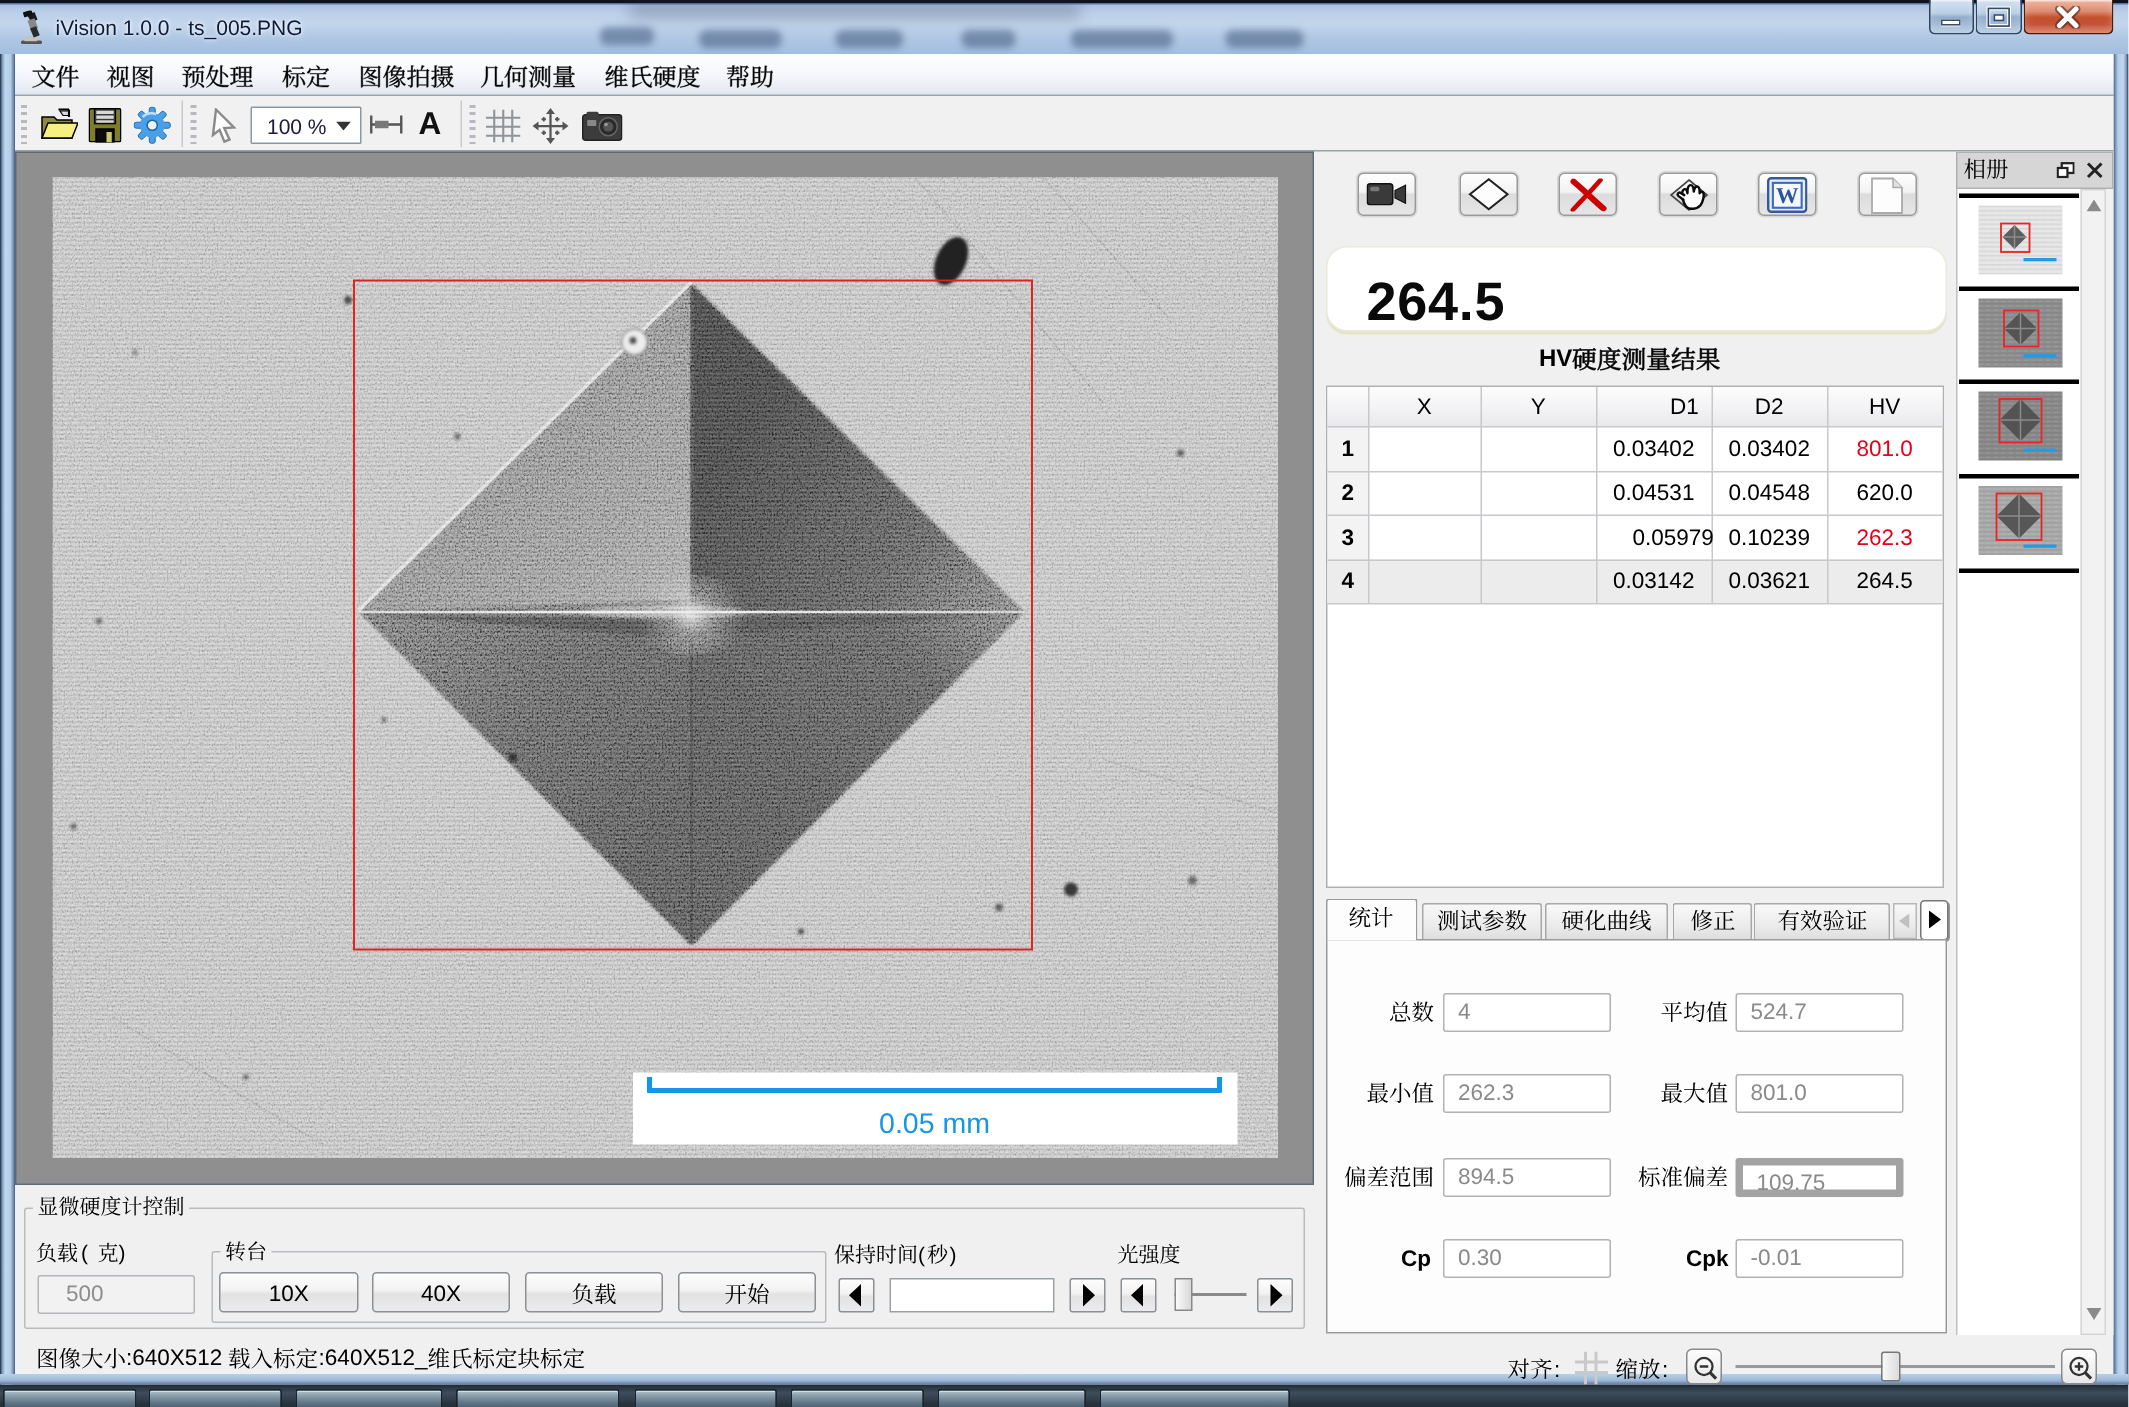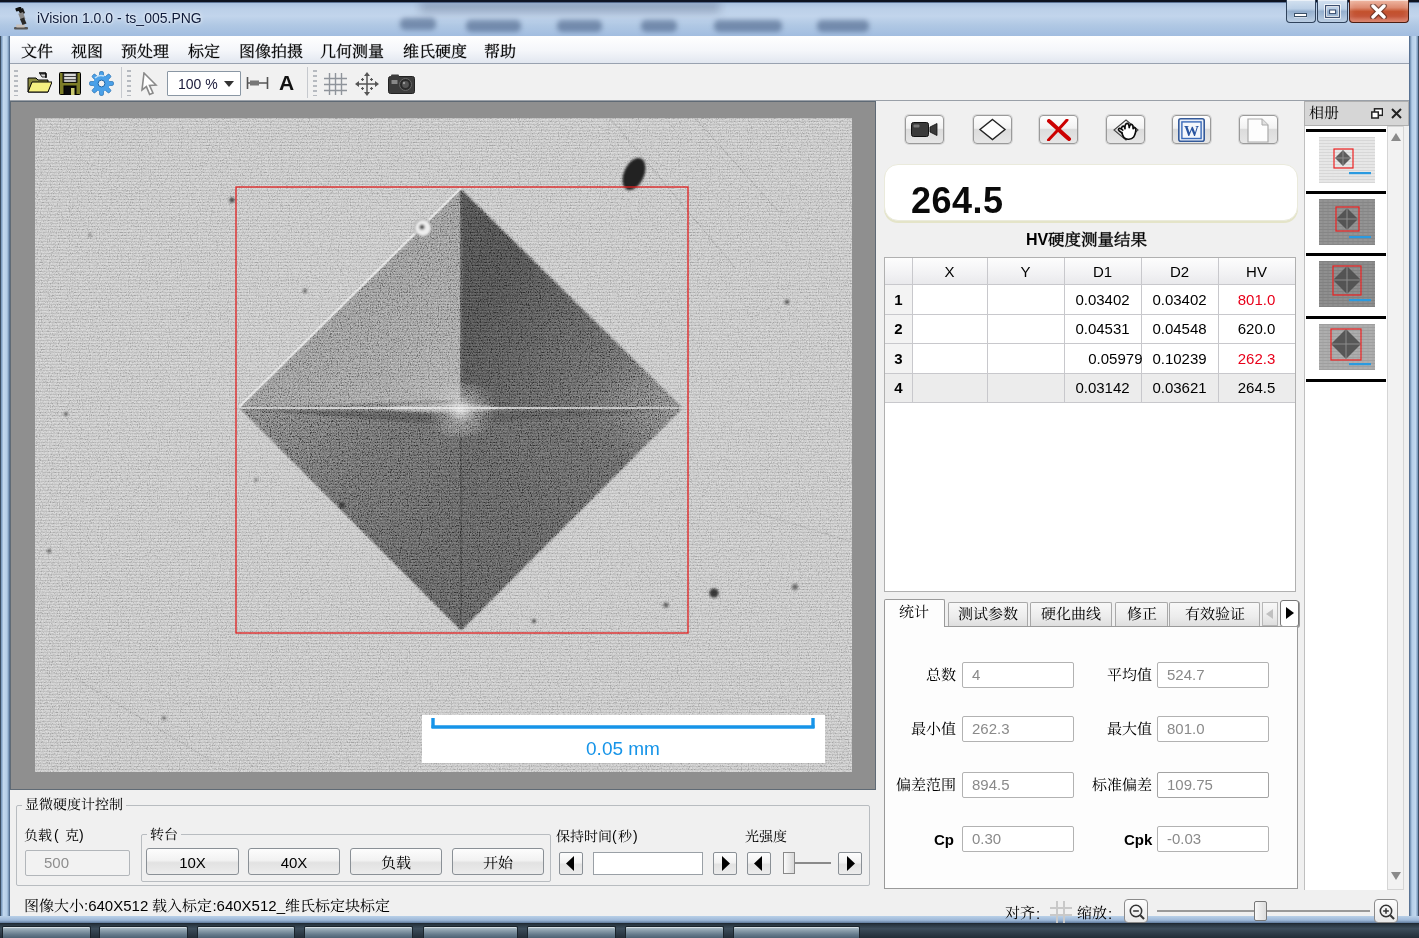--- a/index.html
+++ b/index.html
@@ -406,21 +406,21 @@
 <div class="abs" style="left:1064px;top:258px;width:1px;height:144px;background:#c8c8cc"></div>
 <div class="abs" style="left:1141px;top:258px;width:1px;height:144px;background:#c8c8cc"></div>
 <div class="abs" style="left:1218px;top:258px;width:1px;height:144px;background:#c8c8cc"></div>
 <div class="abs" style="left:885px;top:284px;width:410px;height:1px;background:#c8c8cc"></div>
 <div class="abs" style="left:885px;top:313.5px;width:410px;height:1px;background:#c8c8cc"></div>
 <div class="abs" style="left:885px;top:343px;width:410px;height:1px;background:#c8c8cc"></div>
 <div class="abs" style="left:885px;top:372.5px;width:410px;height:1px;background:#c8c8cc"></div>
 <div class="abs" style="left:885px;top:402px;width:410px;height:1px;background:#c8c8cc"></div>
 <div class="abs" style="left:919.5px;top:263px;width:60px;text-align:center;font-size:15px;color:#000">X</div>
 <div class="abs" style="left:995.5px;top:263px;width:60px;text-align:center;font-size:15px;color:#000">Y</div>
-<div class="abs" style="left:1072.5px;top:263px;width:60px;text-align:center;font-size:15px;color:#000">D1</div>
+<div class="abs" style="left:1072.5px;top:263px;width:60px;text-align:right;font-size:15px;color:#000">D1</div>
 <div class="abs" style="left:1149.5px;top:263px;width:60px;text-align:center;font-size:15px;color:#000">D2</div>
 <div class="abs" style="left:1226.5px;top:263px;width:60px;text-align:center;font-size:15px;color:#000">HV</div>
 <div class="abs" style="left:885px;top:290.5px;width:27px;text-align:center;font-size:15px;font-weight:700">1</div>
 <div class="abs" style="left:1062.5px;top:290.5px;width:80px;text-align:center;font-size:15px;color:#000">0.03402</div>
 <div class="abs" style="left:1139.5px;top:290.5px;width:80px;text-align:center;font-size:15px;color:#000">0.03402</div>
 <div class="abs" style="left:1216.5px;top:290.5px;width:80px;text-align:center;font-size:15px;color:#e8001a">801.0</div>
 <div class="abs" style="left:885px;top:320.0px;width:27px;text-align:center;font-size:15px;font-weight:700">2</div>
 <div class="abs" style="left:1062.5px;top:320.0px;width:80px;text-align:center;font-size:15px;color:#000">0.04531</div>
 <div class="abs" style="left:1139.5px;top:320.0px;width:80px;text-align:center;font-size:15px;color:#000">0.04548</div>
 <div class="abs" style="left:1216.5px;top:320.0px;width:80px;text-align:center;font-size:15px;color:#000">620.0</div>
@@ -501,25 +501,25 @@
       <use href="#u8303" x="500"></use>
       <use href="#u56f4" x="750"></use>
     </svg></div>
 <div class="abs" style="left:962px;top:772px;width:112px;height:26px;background:#fff;border:1px solid #b2b2b2;border-radius:2px;font-size:15px;color:#8a8a8a;line-height:24px;padding-left:9px">894.5</div>
 <div style="position:absolute;left:1092px;top:777px;line-height:0"><svg class="cn" width="60.0" height="15" viewBox="0 0 1000 250" fill="#000">
       <use href="#u6807" x="0"></use>
       <use href="#u51c6" x="250"></use>
       <use href="#u504f" x="500"></use>
       <use href="#u5dee" x="750"></use>
     </svg></div>
-<div class="abs" style="left:1157px;top:772px;width:112px;height:26px;background:#fff;border:1px solid #a3a3a3;border-radius:2px;font-size:15px;color:#8a8a8a;line-height:24px;padding-left:9px">109.75</div>
+<div class="abs" style="left:1157px;top:772px;width:112px;height:26px;background:#fff;border:5px solid #a3a3a3;border-radius:2px;font-size:15px;color:#8a8a8a;line-height:24px;padding-left:9px">109.75</div>
 <div class="abs" style="left:934px;top:831px;font-size:15px;font-weight:700">Cp</div>
 <div class="abs" style="left:962px;top:826px;width:112px;height:26px;background:#fff;border:1px solid #b2b2b2;border-radius:2px;font-size:15px;color:#8a8a8a;line-height:24px;padding-left:9px">0.30</div>
 <div class="abs" style="left:1124px;top:831px;font-size:15px;font-weight:700">Cpk</div>
-<div class="abs" style="left:1157px;top:826px;width:112px;height:26px;background:#fff;border:1px solid #b2b2b2;border-radius:2px;font-size:15px;color:#8a8a8a;line-height:24px;padding-left:9px">-0.03</div>
+<div class="abs" style="left:1157px;top:826px;width:112px;height:26px;background:#fff;border:1px solid #b2b2b2;border-radius:2px;font-size:15px;color:#8a8a8a;line-height:24px;padding-left:9px">-0.01</div>
 <div style="position:absolute;left:1005px;top:905px;line-height:0"><svg class="cn" width="30.0" height="15" viewBox="0 0 500 250" fill="#000">
       <use href="#u5bf9" x="0"></use>
       <use href="#u9f50" x="250"></use>
     </svg></div>
 <div class="abs" style="left:1036px;top:905px;font-size:15px">:</div>
 <svg class="abs" style="left:1050px;top:901px" width="22" height="22" viewBox="0 0 22 22">
 <path d="M7 0 v22 M14 0 v22 M0 7 h22 M0 14 h22" stroke="#c9c9c9" stroke-width="2"></path>
 </svg>
 <div style="position:absolute;left:1077px;top:905px;line-height:0"><svg class="cn" width="30.0" height="15" viewBox="0 0 500 250" fill="#000">
       <use href="#u7f29" x="0"></use>

